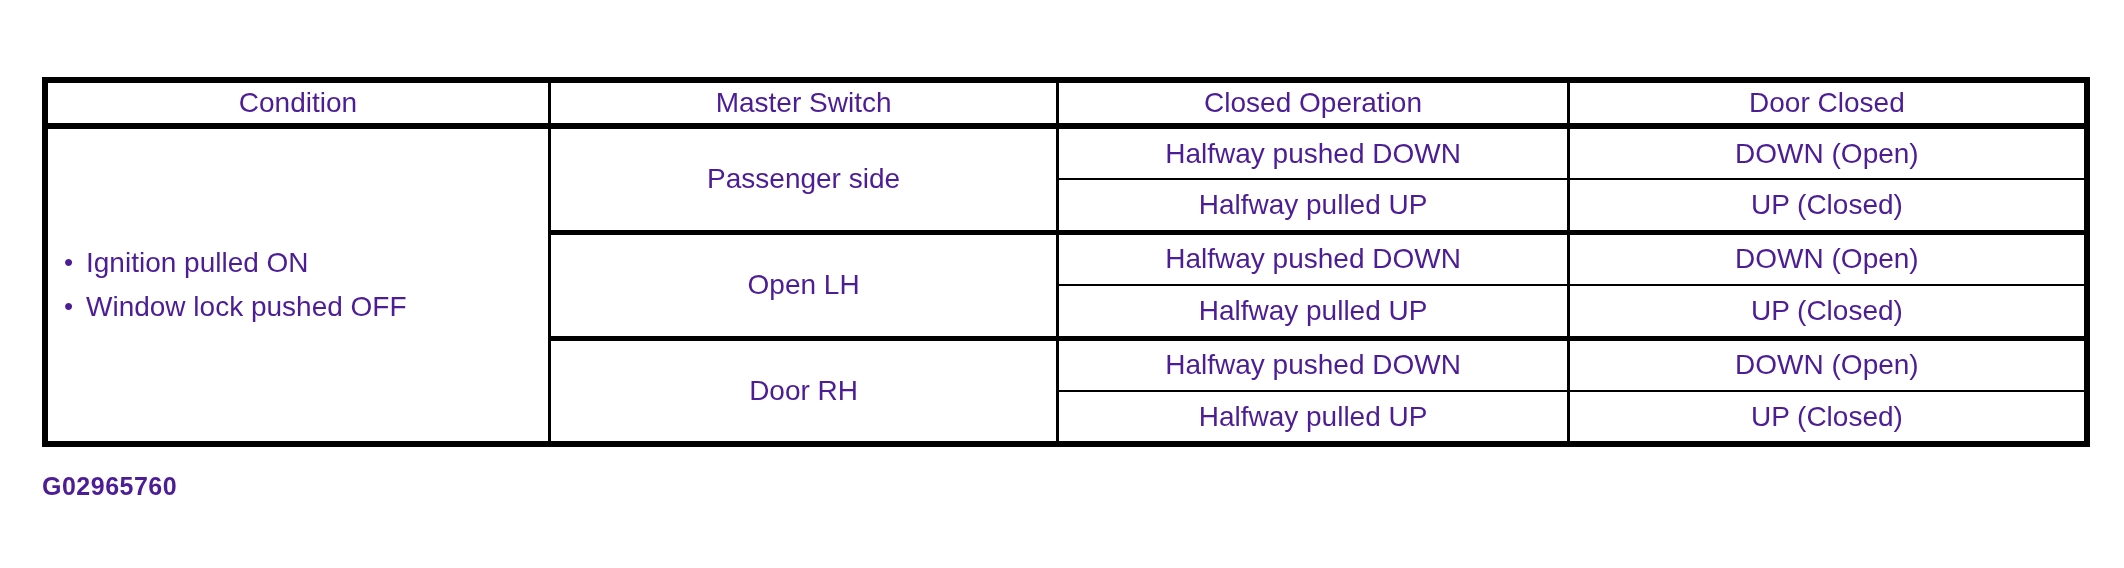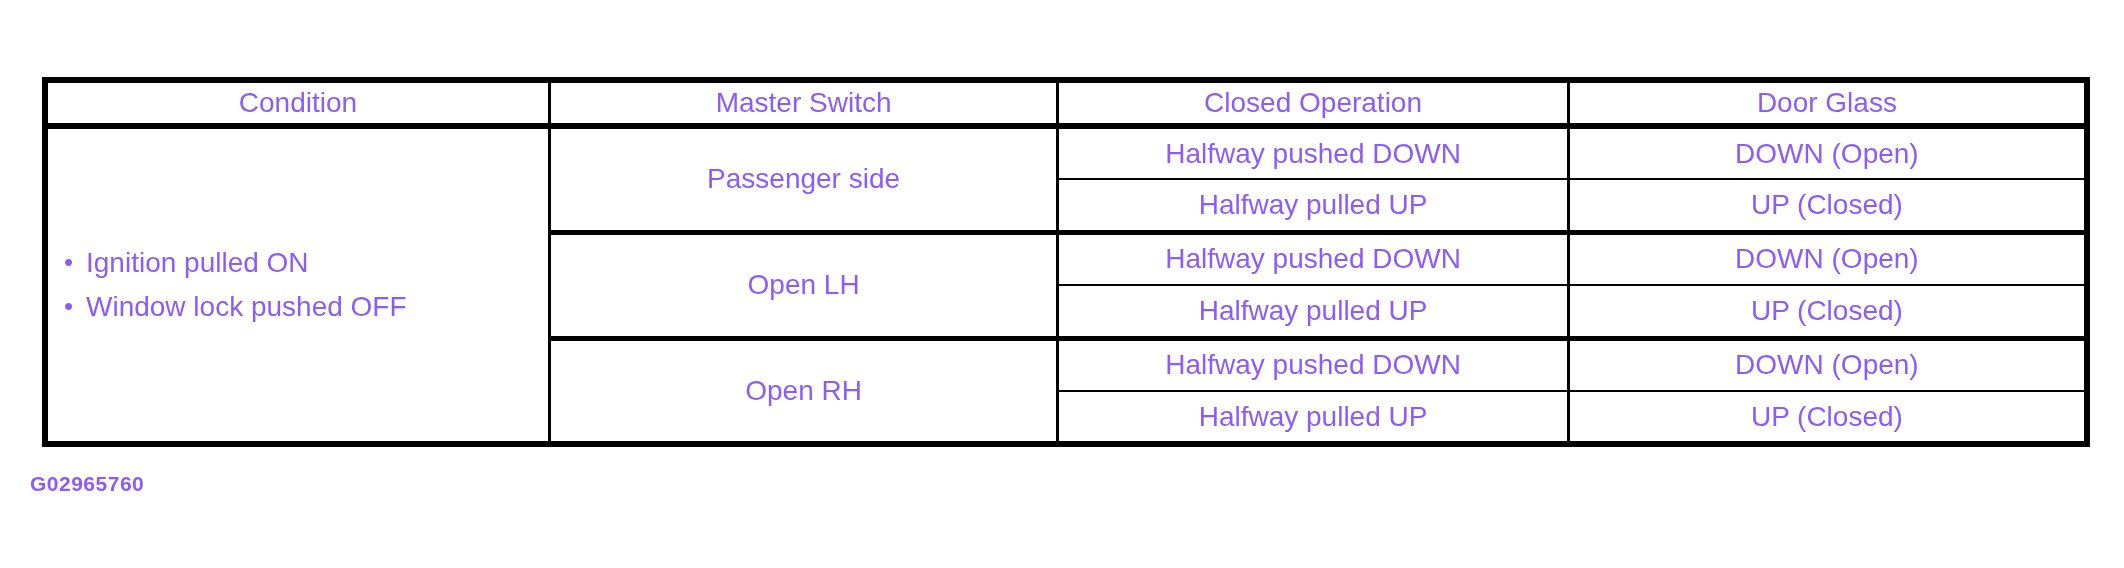--- a/index.html
+++ b/index.html
@@ -2,21 +2,21 @@
 <html><head>
 <meta charset="utf-8">
 <style>
   * { margin: 0; padding: 0; box-sizing: border-box; }
   html, body { background: #ffffff; }
   .page {
     position: relative;
     width: 2124px;
     height: 568px;
     background: #ffffff;
-    color: #8b5cf6;
+    color: #4c1d95;
     font-family: "Liberation Sans", sans-serif;
     overflow: hidden;
   }
   table.spec-table {
     position: absolute;
     left: 42px;
     top: 77px;
     width: 2048px;
     border-collapse: collapse;
     table-layout: fixed;
@@ -55,23 +55,23 @@
     height: 44px;
   }
   .bullet {
     display: inline-block;
     width: 22px;
     text-align: left;
     font-size: 26px;
   }
   .figure-label {
     position: absolute;
-    left: 30px;
+    left: 42px;
     top: 472px;
-    font-size: 21px;
+    font-size: 25px;
     font-weight: bold;
     letter-spacing: 0.5px;
   }
 </style>
 </head>
 <body>
 
 <div class="page">
 
   <table class="spec-table">
@@ -79,21 +79,21 @@
       <col class="c1">
         <col class="c2">
         <col class="c3">
         <col class="c4">
     </colgroup>
     <thead>
       <tr class="header-row">
         <th>Condition</th>
         <th>Master Switch</th>
         <th>Closed Operation</th>
-        <th>Door Glass</th>
+        <th>Door Closed</th>
       </tr>
     </thead>
     <tbody>
       <tr class="row first-data group-start">
         <td class="condition-cell" rowspan="6">
           <div class="bullet-line">
             <span class="bullet">•</span>
               <span>Ignition pulled ON</span>
           </div>
           <div class="bullet-line">
@@ -112,21 +112,21 @@
       <tr class="row group-start">
         <td rowspan="2">Open LH</td>
         <td>Halfway pushed DOWN</td>
         <td>DOWN (Open)</td>
       </tr>
       <tr class="row sub-row">
         <td>Halfway pulled UP</td>
         <td>UP (Closed)</td>
       </tr>
       <tr class="row group-start">
-        <td rowspan="2">Open RH</td>
+        <td rowspan="2">Door RH</td>
         <td>Halfway pushed DOWN</td>
         <td>DOWN (Open)</td>
       </tr>
       <tr class="row sub-row">
         <td>Halfway pulled UP</td>
         <td>UP (Closed)</td>
       </tr>
     </tbody>
   </table>
 

